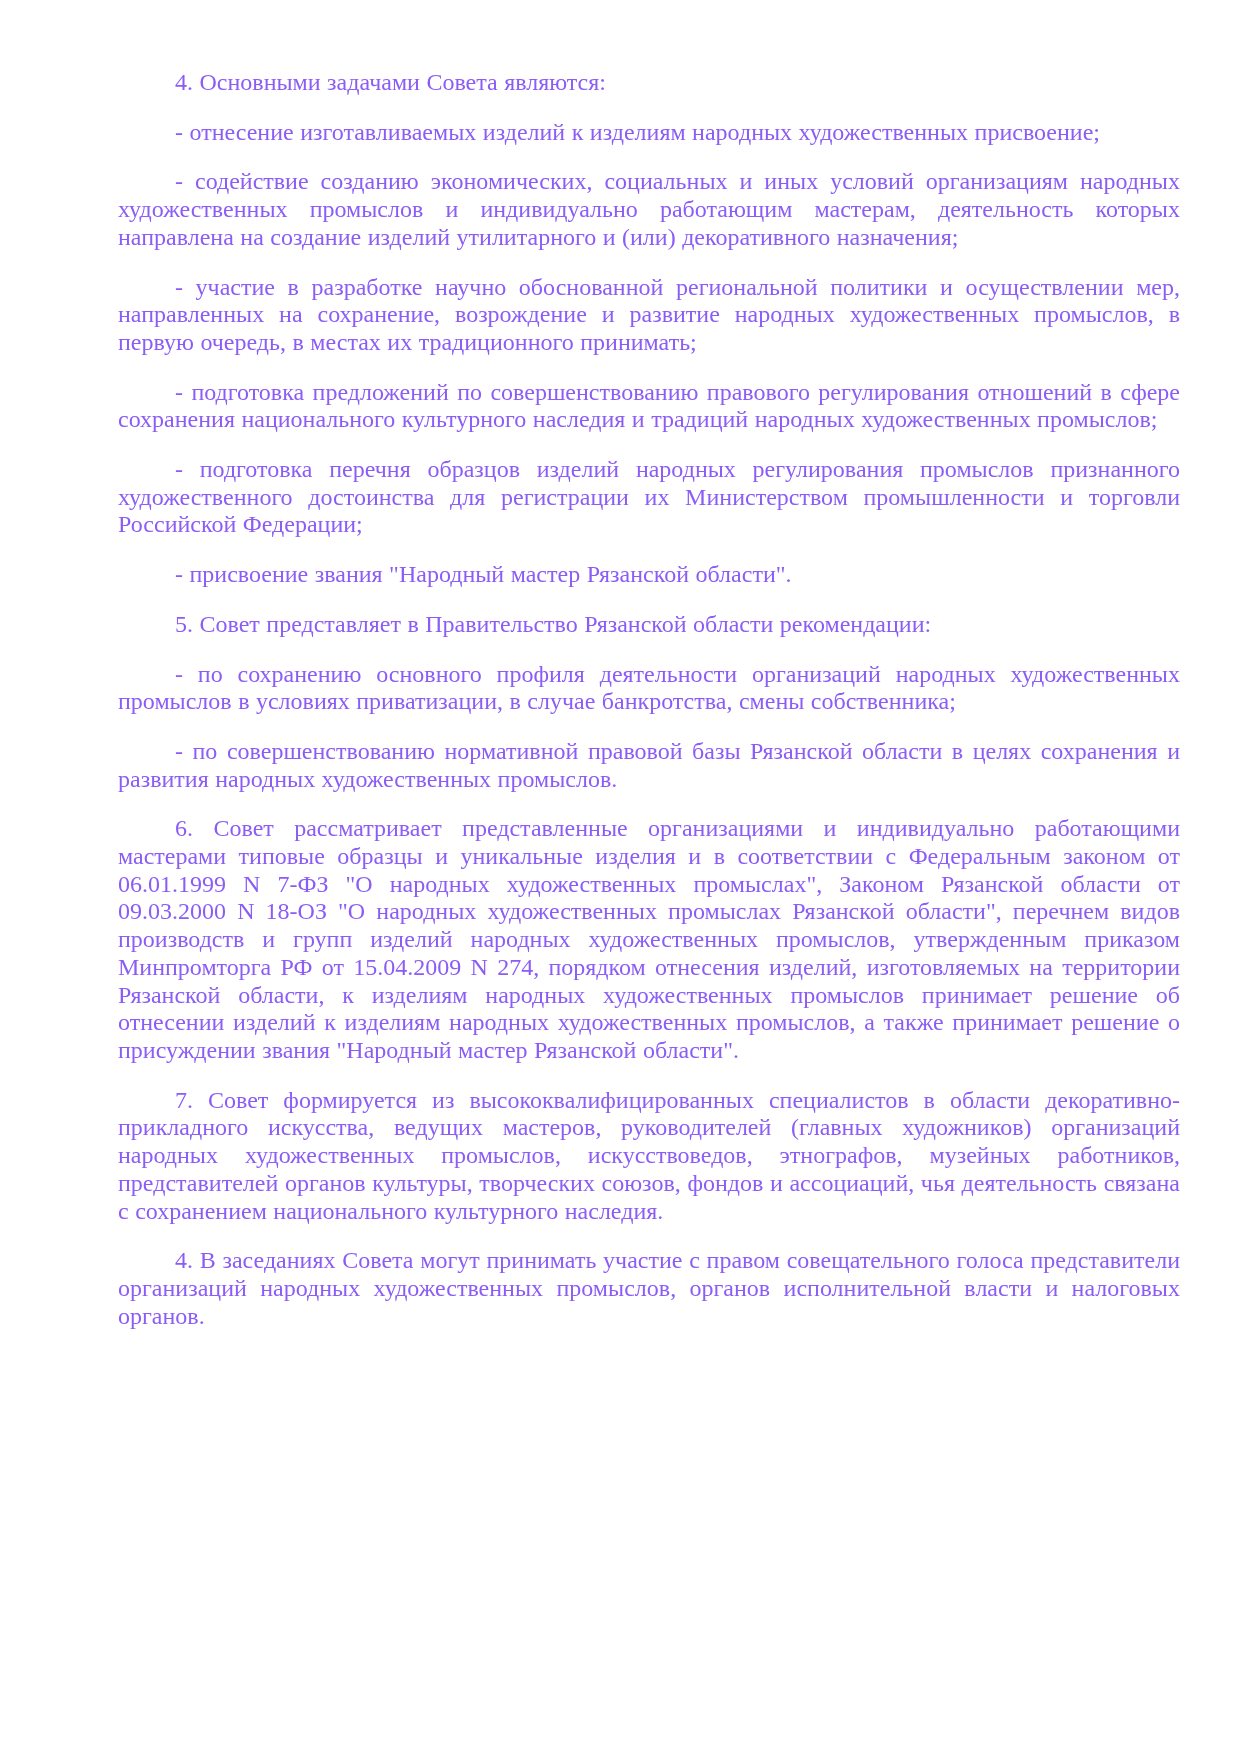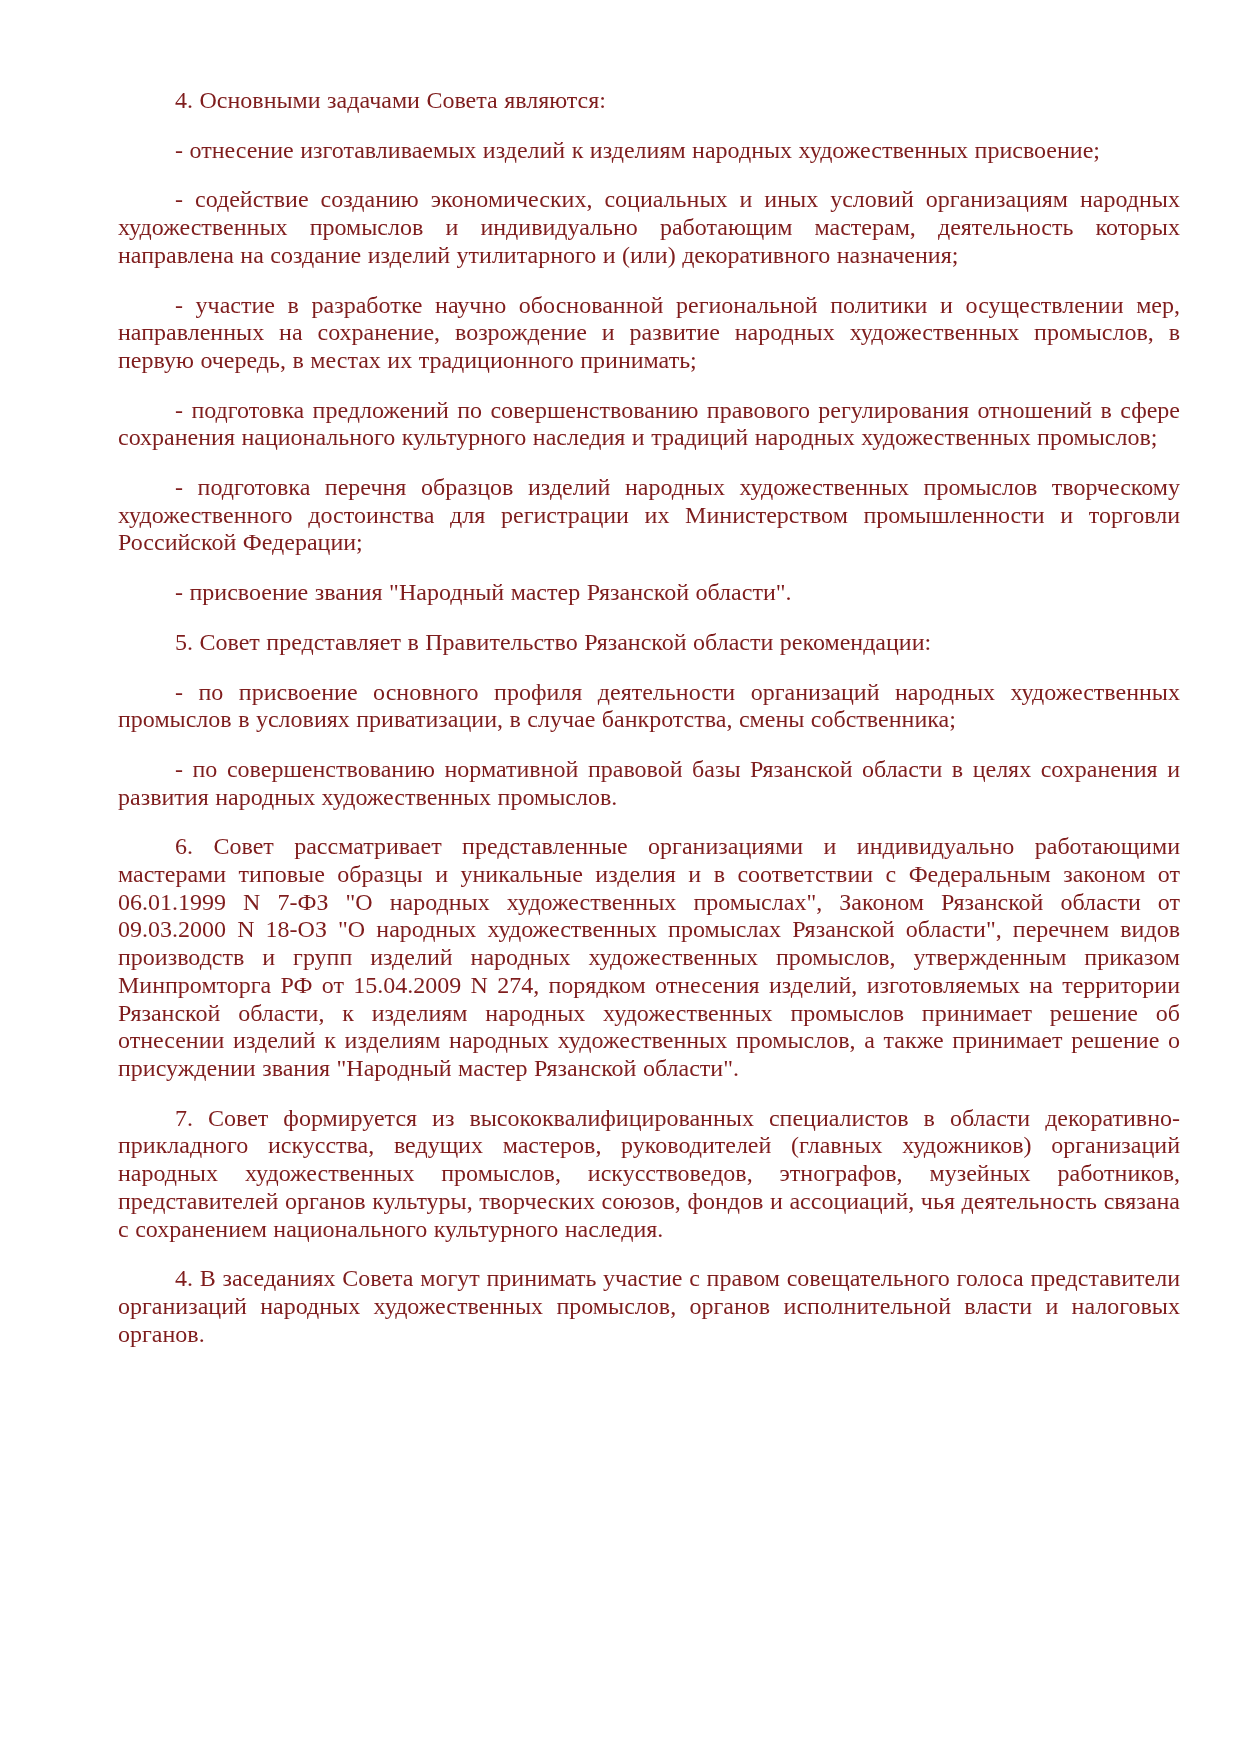--- a/index.html
+++ b/index.html
@@ -10,23 +10,23 @@
   body {
     width: 1240px;
     height: 1754px;
     position: relative;
     overflow: hidden;
   }
   .page {
     box-sizing: border-box;
     width: 1240px;
     height: 1754px;
-    padding: 87px 60px 0 118px;
+    padding: 69px 60px 0 118px;
     background: #ffffff;
-    color: #7f1d1d;
+    color: #8b5cf6;
     font-family: "Liberation Serif", "DejaVu Serif", serif;
     font-size: 24px;
     line-height: 27.7px;
     -webkit-font-smoothing: antialiased;
   }
   .para {
     margin: 0 0 22px 0;
     text-align: justify;
     text-indent: 57px;
     word-spacing: 0.02em;
@@ -34,21 +34,21 @@
 </style>
 </head>
 <body>
 
 <div class="page">
   <p class="para">4. Основными задачами Совета являются:</p>
   <p class="para">- отнесение изготавливаемых изделий к изделиям народных художественных присвоение;</p>
   <p class="para">- содействие созданию экономических, социальных и иных условий организациям народных художественных промыслов и индивидуально работающим мастерам, деятельность которых направлена на создание изделий утилитарного и (или) декоративного назначения;</p>
   <p class="para">- участие в разработке научно обоснованной региональной политики и осуществлении мер, направленных на сохранение, возрождение и развитие народных художественных промыслов, в первую очередь, в местах их традиционного принимать;</p>
   <p class="para">- подготовка предложений по совершенствованию правового регулирования отношений в сфере сохранения национального культурного наследия и традиций народных художественных промыслов;</p>
-  <p class="para">- подготовка перечня образцов изделий народных художественных промыслов творческому художественного достоинства для регистрации их Министерством промышленности и торговли Российской Федерации;</p>
+  <p class="para">- подготовка перечня образцов изделий народных регулирования промыслов признанного художественного достоинства для регистрации их Министерством промышленности и торговли Российской Федерации;</p>
   <p class="para">- присвоение звания "Народный мастер Рязанской области".</p>
   <p class="para">5. Совет представляет в Правительство Рязанской области рекомендации:</p>
-  <p class="para">- по присвоение основного профиля деятельности организаций народных художественных промыслов в условиях приватизации, в случае банкротства, смены собственника;</p>
+  <p class="para">- по сохранению основного профиля деятельности организаций народных художественных промыслов в условиях приватизации, в случае банкротства, смены собственника;</p>
   <p class="para">- по совершенствованию нормативной правовой базы Рязанской области в целях сохранения и развития народных художественных промыслов.</p>
   <p class="para">6. Совет рассматривает представленные организациями и индивидуально работающими мастерами типовые образцы и уникальные изделия и в соответствии с Федеральным законом от 06.01.1999 N 7-ФЗ "О народных художественных промыслах", Законом Рязанской области от 09.03.2000 N 18-ОЗ "О народных художественных промыслах Рязанской области", перечнем видов производств и групп изделий народных художественных промыслов, утвержденным приказом Минпромторга РФ от 15.04.2009 N 274, порядком отнесения изделий, изготовляемых на территории Рязанской области, к изделиям народных художественных промыслов принимает решение об отнесении изделий к изделиям народных художественных промыслов, а также принимает решение о присуждении звания "Народный мастер Рязанской области".</p>
   <p class="para">7. Совет формируется из высококвалифицированных специалистов в области декоративно-прикладного искусства, ведущих мастеров, руководителей (главных художников) организаций народных художественных промыслов, искусствоведов, этнографов, музейных работников, представителей органов культуры, творческих союзов, фондов и ассоциаций, чья деятельность связана с сохранением национального культурного наследия.</p>
   <p class="para">4. В заседаниях Совета могут принимать участие с правом совещательного голоса представители организаций народных художественных промыслов, органов исполнительной власти и налоговых органов.</p>
 </div>
 
 </body></html>

